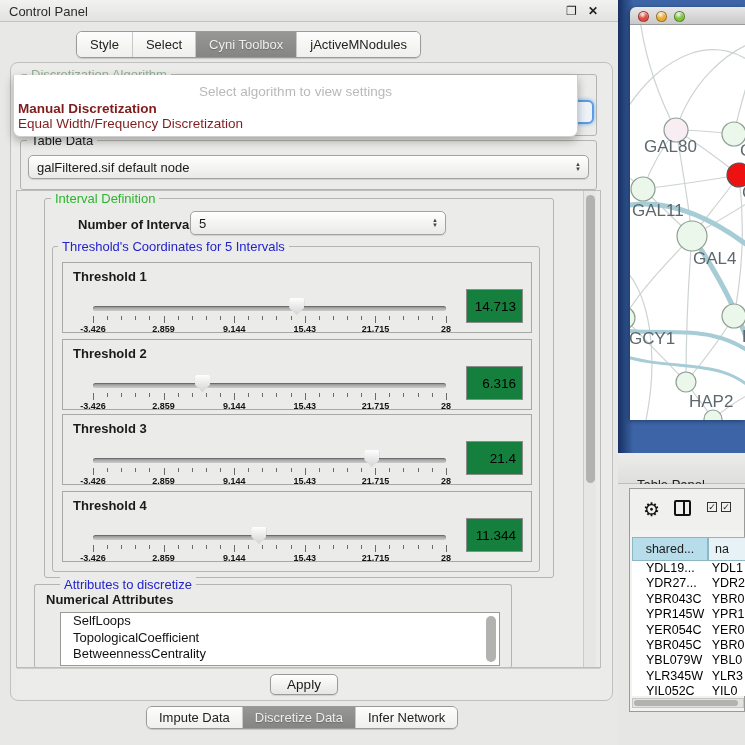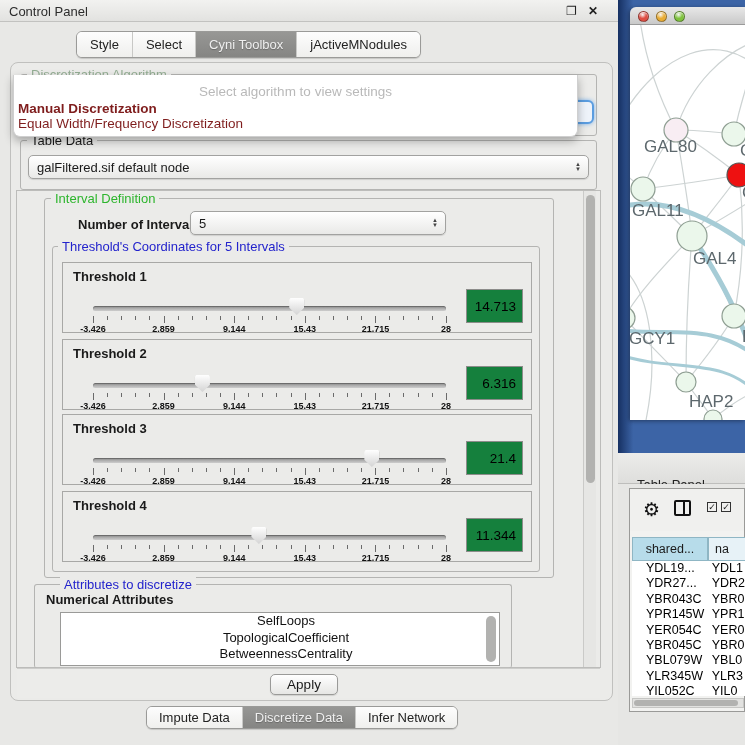--- a/index.html
+++ b/index.html
@@ -47,21 +47,21 @@
   .track { position:absolute; left:30px; top:43px; width:353px; height:5px; border-radius:3px; background:linear-gradient(#8f8f8f,#cdcdcd); box-shadow:inset 0 1px 1px rgba(0,0,0,.3); }
   .thumb { position:absolute; top:35px; width:15px; height:17px; background:linear-gradient(#fefefe,#d4d4d4); clip-path:polygon(8% 0,92% 0,100% 12%,100% 58%,50% 100%,0 58%,0 12%); filter:drop-shadow(0 0 1px #777); }
   .ticks { position:absolute; left:30px; top:53px; width:354px; height:8px; display:flex; justify-content:space-between; }
   .ticks i { width:1px; background:#6a6a6a; height:4px; }
   .ticks i.maj { height:7px; }
   .ticklabels { position:absolute; left:30px; top:61px; width:353px; height:10px; }
   .ticklabels b { position:absolute; transform:translateX(-50%); font-size:9px; font-weight:bold; color:#111; white-space:nowrap; }
   .valbox { position:absolute; left:403px; top:26px; width:57px; height:34px; border:1px solid #8c8c8a; background:#15803d; font-size:13.5px; text-align:right; padding-right:6px; }
 
   #attr-list { left:60px; top:612px; width:440px; height:54px; background:#fff; border:1px solid #9a9a98; overflow:hidden; }
-  #attr-list .item { padding-left:12px; font-size:13px; line-height:16.5px; color:#111;text-align:center; }
+  #attr-list .item { padding-left:12px; font-size:13px; line-height:16.5px; color:#111; }
   #list-vthumb { position:absolute; left:486px; top:616px; width:10px; height:46px; border-radius:5px; background:#b2b2b0; }
 
   #applybar { left:17px; top:668px; width:583px; height:30px; border-top:1px solid #cdcdcb; background:#ececea; }
   #apply-btn { position:absolute; left:253px; top:5px; width:68px; height:21px; border:1px solid #9a9a98; border-radius:5px; background:linear-gradient(#ffffff,#e6e6e4); font-size:13.5px; text-align:center; line-height:19px; box-shadow:0 1px 1px rgba(0,0,0,.12); }
 
   #bottabs { left:146px; top:706px; height:23px; display:flex; background:#f6f6f4; border:1px solid #9a9a98; border-radius:6px; overflow:hidden; box-shadow:0 1px 1px rgba(0,0,0,.15); }
   #bottabs .tab { padding:0 12px; font-size:13px; }
 
   
   #desktop { left:618px; top:0; width:127px; height:453px; background:linear-gradient(to right,#163062 0%,#3c64a6 12%,#3c64a6 100%); }

